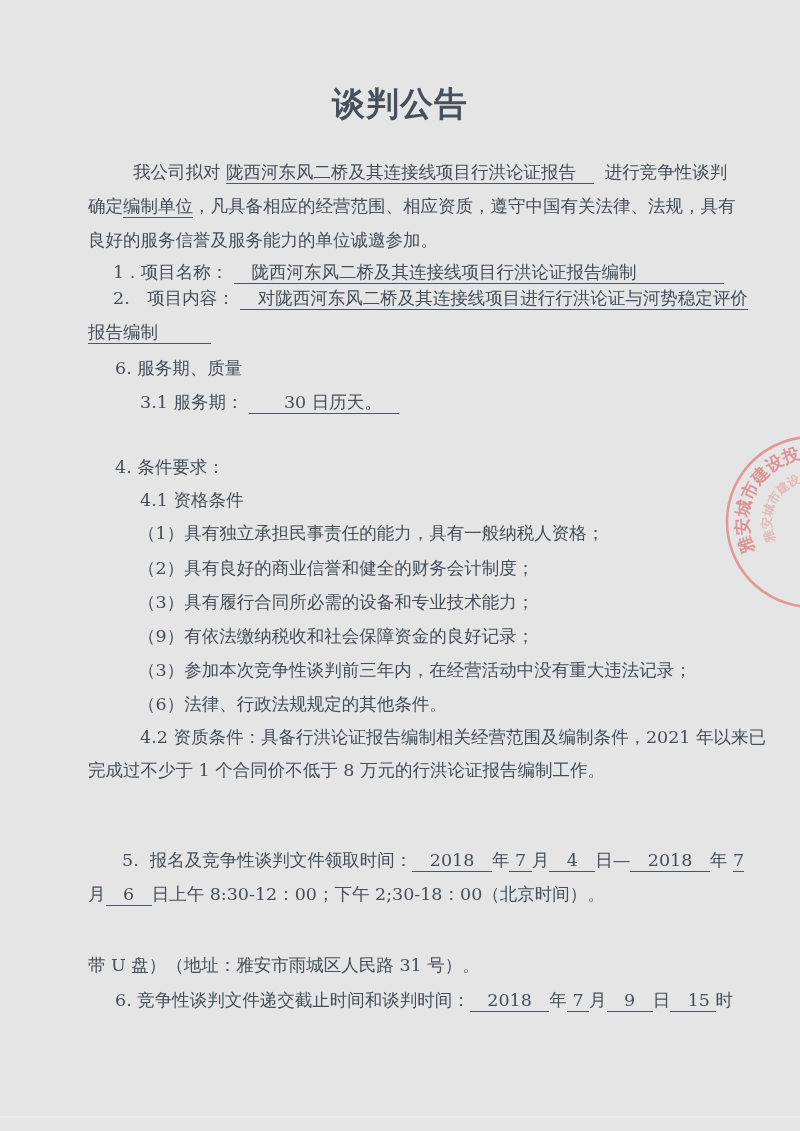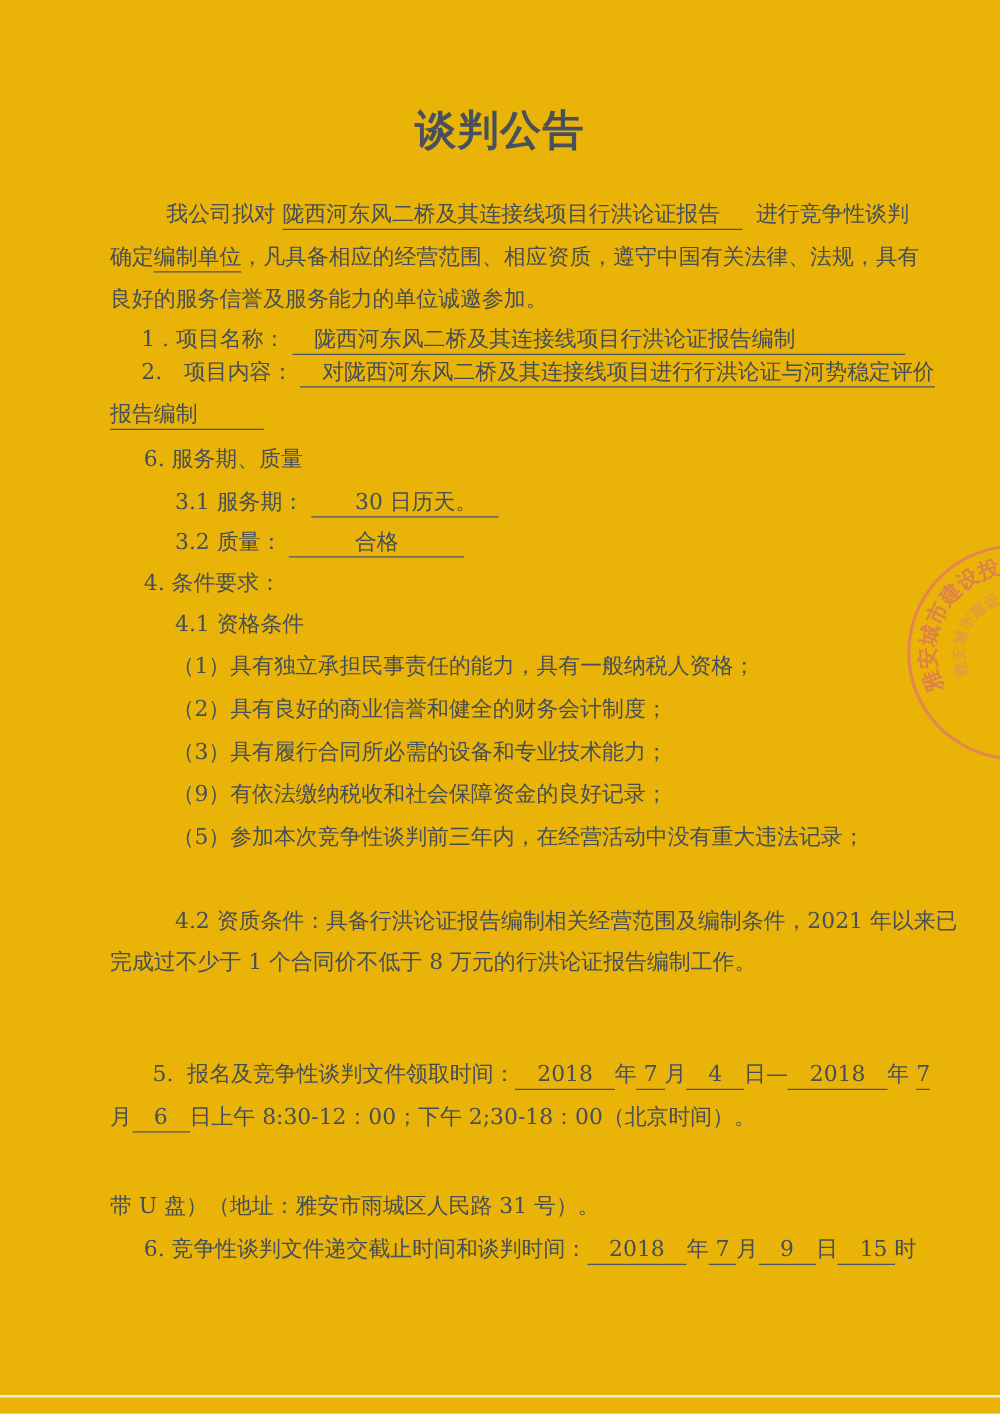--- a/index.html
+++ b/index.html
@@ -1,21 +1,21 @@
 <!DOCTYPE html>
 <html><head>
 <meta charset="utf-8">
 <style>
   html,body{margin:0;padding:0;background:#ffffff;}
   .page{
     position:relative;
     width:800px;
     height:1131px;
     margin:0 auto;
-    background:#eab308;
+    background:#e5e5e5;
     overflow:hidden;
     font-family:"DejaVu Serif","Liberation Serif",serif;
   }
   .doc-title{
     position:absolute;
     top:82px;
     left:0;
     width:100%;
     text-align:center;
     font-size:33px;
@@ -61,28 +61,28 @@
 
   <div class="doc-body" style="color: rgb(69, 78, 89);">
       <div class="line" style="top: 160px; left: 133px;"><span class="">我公司拟对 </span><span class="u">陇西河东风二桥及其连接线项目行洪论证报告　</span><span class="">  进行竞争性谈判</span></div>
       <div class="line" style="top: 194px; left: 88px;"><span class="">确定</span><span class="u">编制单位</span><span class="">，凡具备相应的经营范围、相应资质，遵守中国有关法律、法规，具有</span></div>
       <div class="line" style="top: 228px; left: 88px;"><span class="">良好的服务信誉及服务能力的单位诚邀参加。</span></div>
       <div class="line" style="top: 260px; left: 113px;"><span class="">1 . 项目名称： </span><span class="u">　陇西河东风二桥及其连接线项目行洪论证报告编制　　　　　</span></div>
       <div class="line" style="top: 286px; left: 113px;"><span class="">2.　项目内容： </span><span class="u">　对陇西河东风二桥及其连接线项目进行行洪论证与河势稳定评价</span></div>
       <div class="line" style="top: 320px; left: 88px;"><span class="u">报告编制　　　</span></div>
       <div class="line" style="top: 356px; left: 115px;"><span class="">6. 服务期、质量</span></div>
       <div class="line" style="top: 390px; left: 140px;"><span class="">3.1 服务期： </span><span class="u">　　30 日历天。　</span></div>
-      <div class="line" style="top: 422px; left: 140px;"><span class="">3.2 质量： </span><span class="u">　　　合格　　　</span></div>
       <div class="line" style="top: 455px; left: 115px;"><span class="">4. 条件要求：</span></div>
       <div class="line" style="top: 488px; left: 140px;"><span class="">4.1 资格条件</span></div>
       <div class="line" style="top: 521px; left: 138px;"><span class="">（1）具有独立承担民事责任的能力，具有一般纳税人资格；</span></div>
       <div class="line" style="top: 556px; left: 138px;"><span class="">（2）具有良好的商业信誉和健全的财务会计制度；</span></div>
       <div class="line" style="top: 590px; left: 138px;"><span class="">（3）具有履行合同所必需的设备和专业技术能力；</span></div>
       <div class="line" style="top: 624px; left: 138px;"><span class="">（9）有依法缴纳税收和社会保障资金的良好记录；</span></div>
-      <div class="line" style="top: 658px; left: 138px;"><span class="">（5）参加本次竞争性谈判前三年内，在经营活动中没有重大违法记录；</span></div>
+      <div class="line" style="top: 658px; left: 138px;"><span class="">（3）参加本次竞争性谈判前三年内，在经营活动中没有重大违法记录；</span></div>
+      <div class="line" style="top: 692px; left: 138px;"><span class="">（6）法律、行政法规规定的其他条件。</span></div>
       <div class="line" style="top: 725px; left: 140px;"><span class="">4.2 资质条件：具备行洪论证报告编制相关经营范围及编制条件，2021 年以来已</span></div>
       <div class="line" style="top: 758px; left: 88px;"><span class="">完成过不少于 1 个合同价不低于 8 万元的行洪论证报告编制工作。</span></div>
       <div class="line" style="top: 848px; left: 122px;"><span class="">5.  报名及竞争性谈判文件领取时间：</span><span class="u">　2018　</span><span class="">年</span><span class="u"> 7 </span><span class="">月</span><span class="u">　4　</span><span class="">日—</span><span class="u">　2018　</span><span class="">年 </span><span class="u">7</span></div>
       <div class="line" style="top: 882px; left: 88px;"><span class="">月</span><span class="u">　6　</span><span class="">日上午 8:30-12：00；下午 2;30-18：00（北京时间）。</span></div>
       <div class="line" style="top: 953px; left: 88px;"><span class="">带 U 盘）（地址：雅安市雨城区人民路 31 号）。</span></div>
       <div class="line" style="top: 988px; left: 115px;"><span class="">6. 竞争性谈判文件递交截止时间和谈判时间：</span><span class="u">　2018　</span><span class="">年</span><span class="u"> 7 </span><span class="">月</span><span class="u">　9　</span><span class="">日</span><span class="u">　15 </span><span class="">时</span></div>
     </div>
 
   <svg class="seal" viewBox="0 0 180 195" xmlns="http://www.w3.org/2000/svg">
     <g transform="rotate(-32 88 94)" opacity="0.78">

